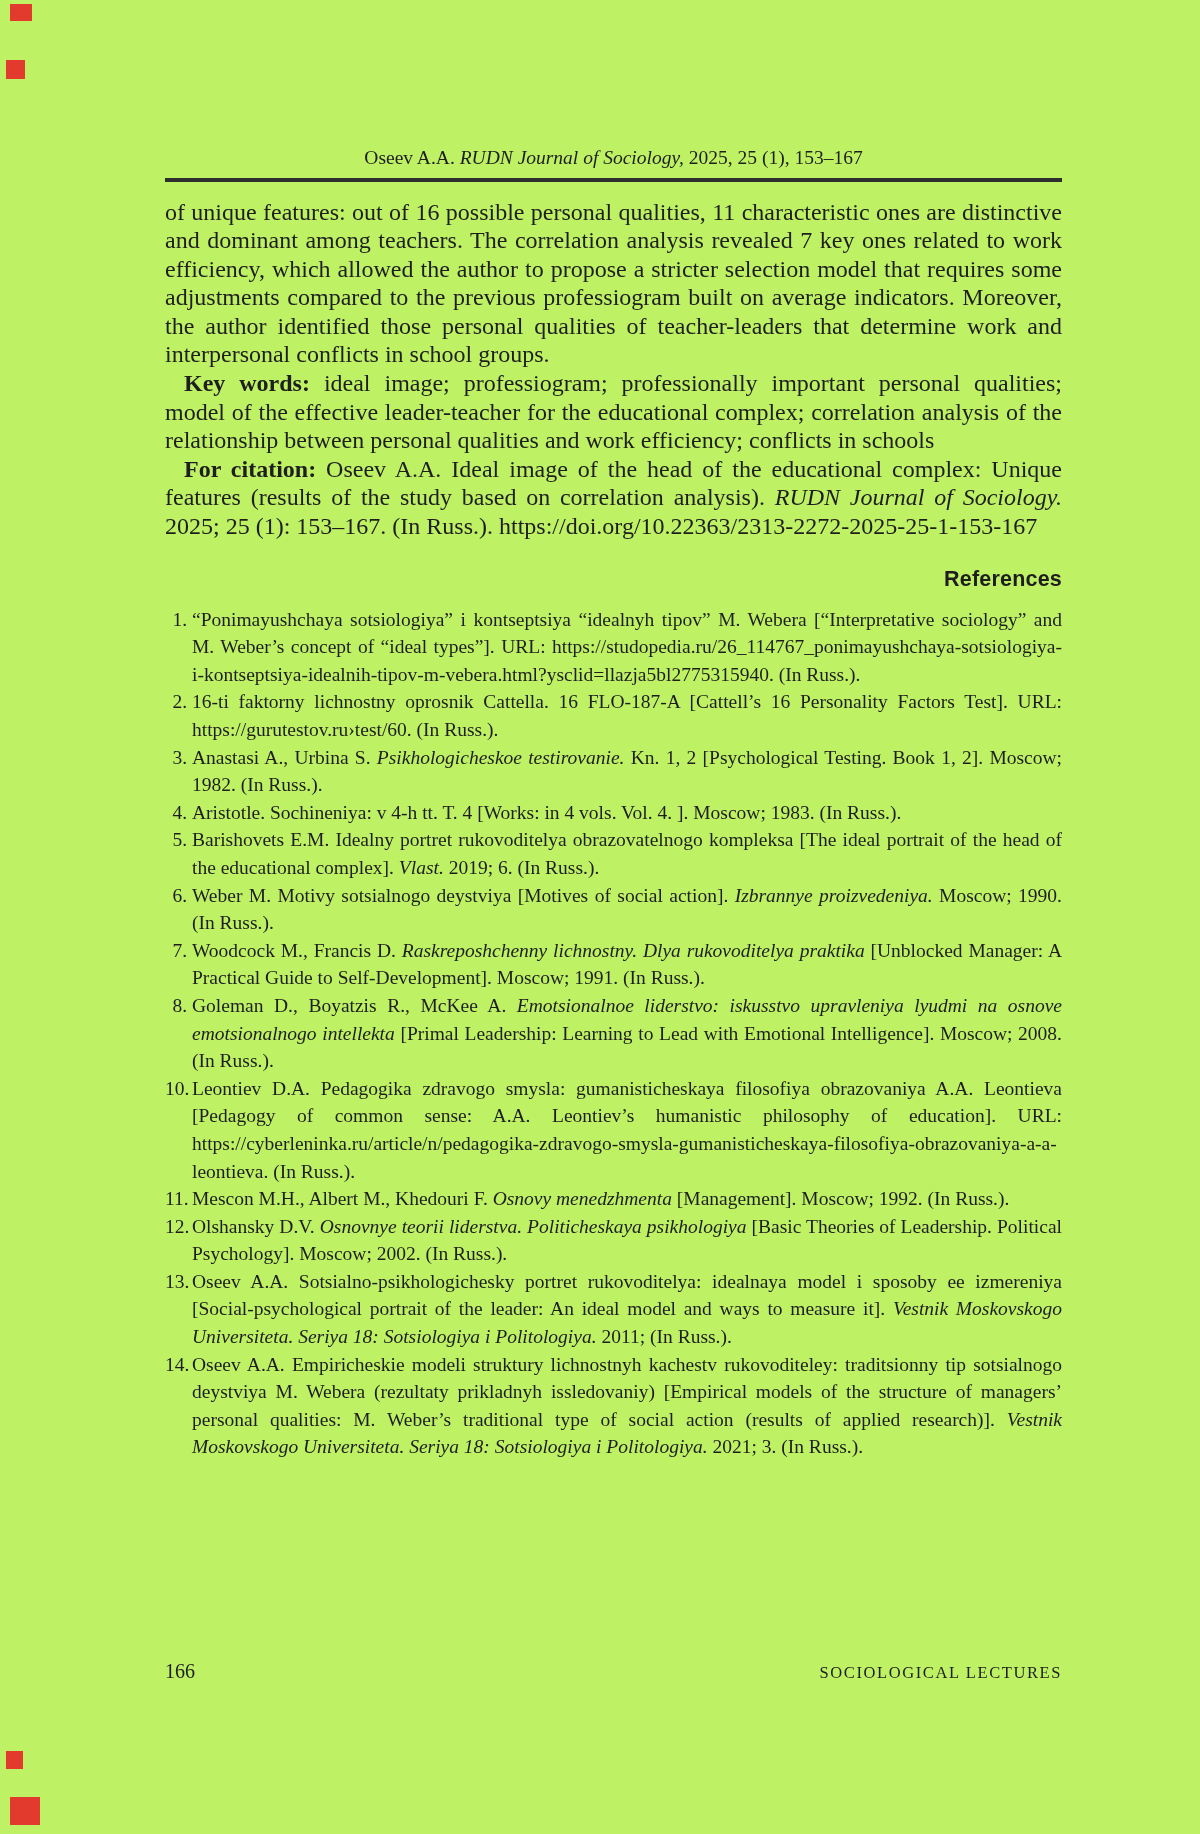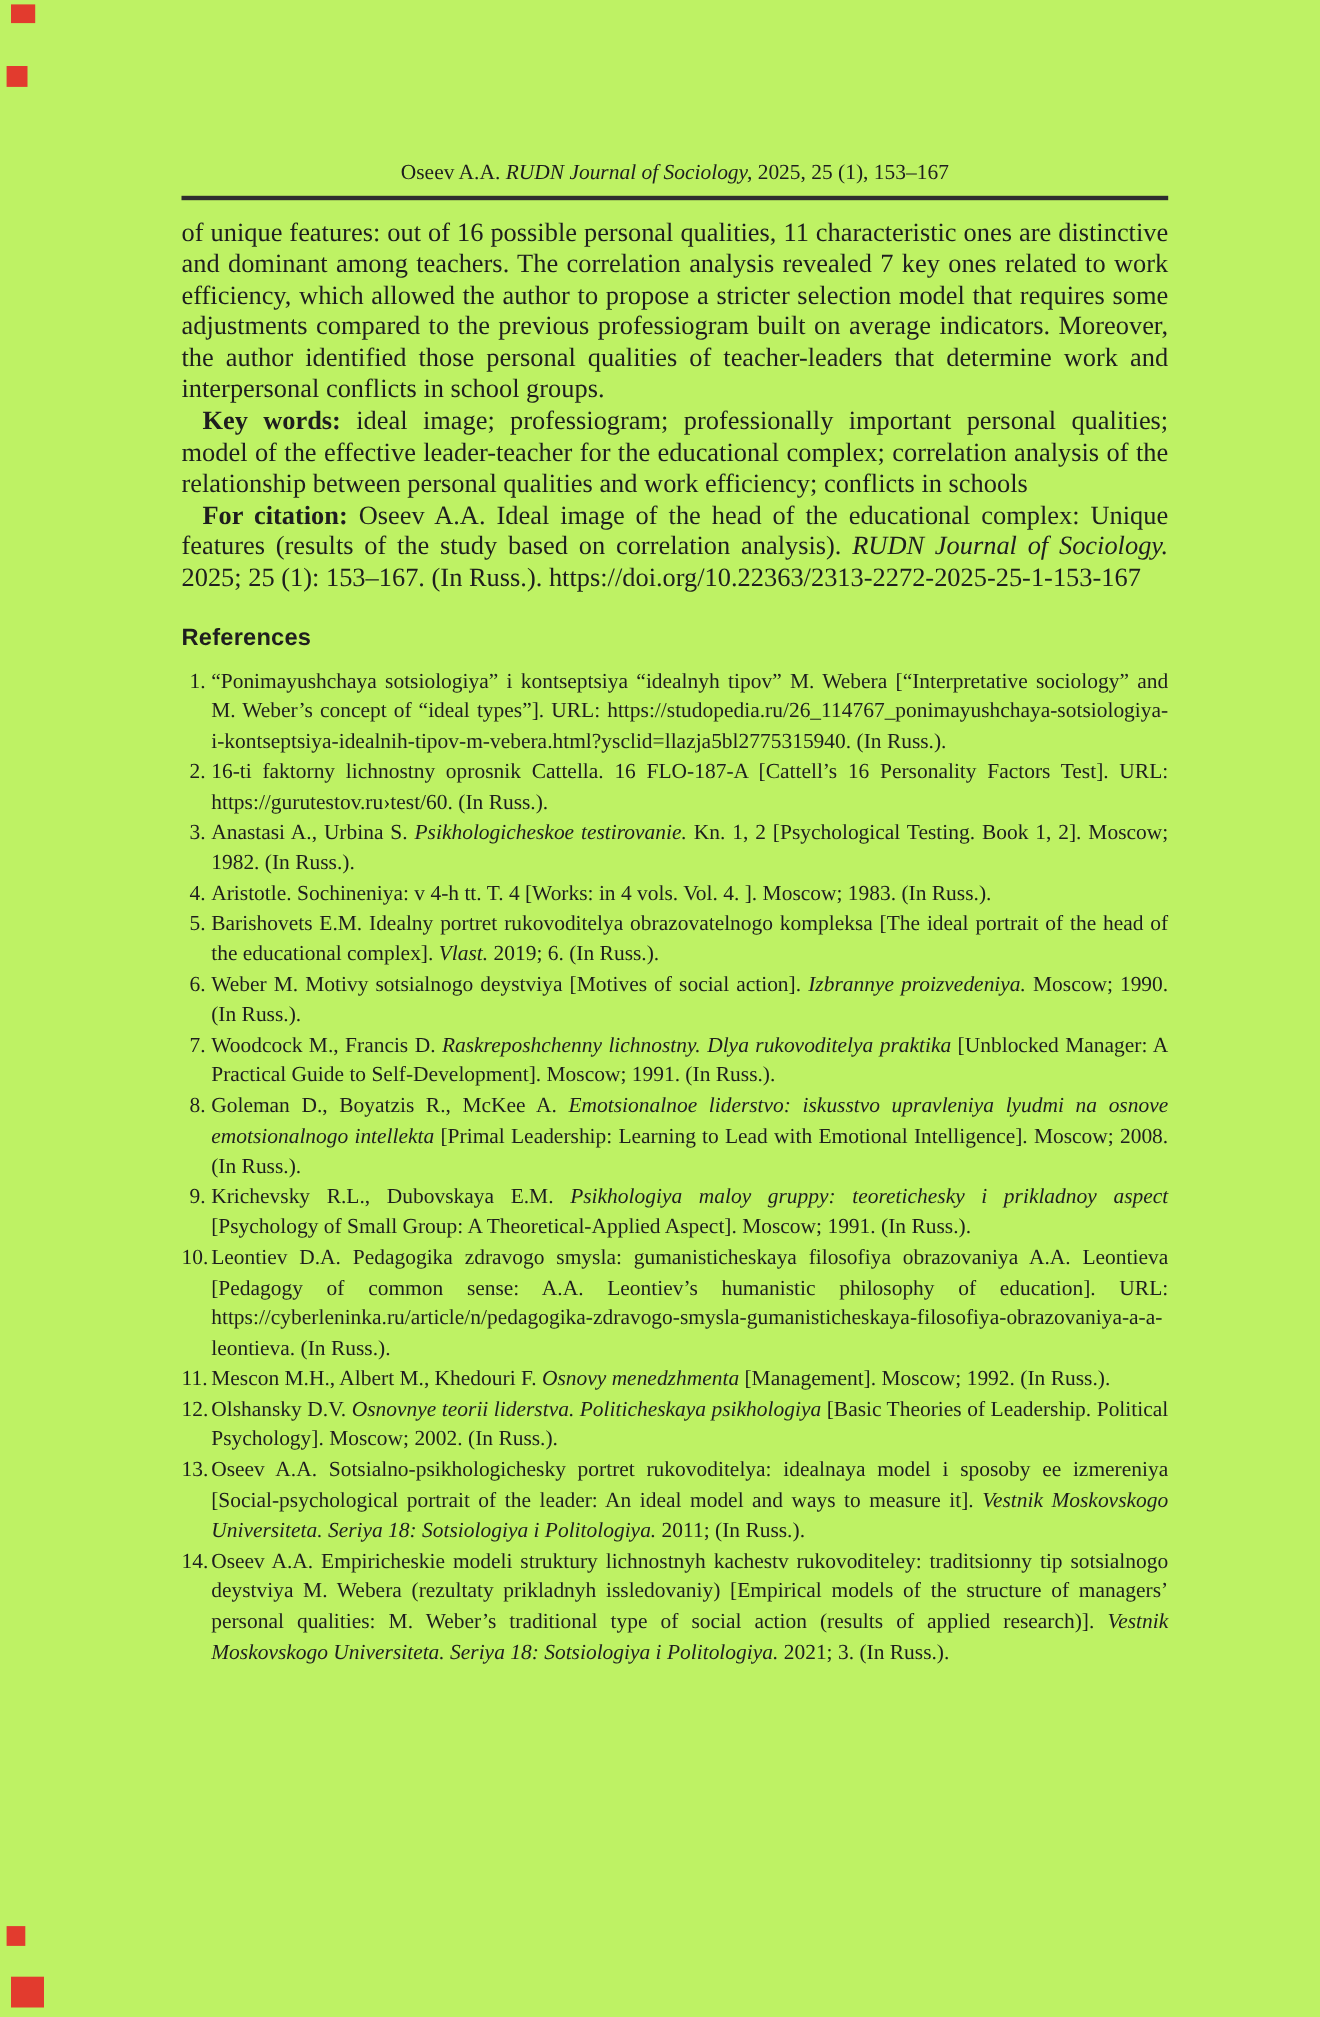--- a/index.html
+++ b/index.html
@@ -24,21 +24,21 @@
     margin:0;
     font-size:24px;line-height:28.6px;
     text-align:justify;
   }
   .para + .para{margin-top:0;}
   .para.indent{text-indent:19px;}
   .it{font-style:italic;}
   .bd{font-weight:bold;}
   .ref-heading{
     margin:26px 0 14px 0;
-    text-align:left;
+    text-align:right;
     font-family:"Liberation Sans", sans-serif;
     font-weight:bold;
     font-size:21.5px;
     letter-spacing:0.2px;
   }
   .ref-list{font-size:19.5px;}
   .ref-item{
     padding-left:27px;
     text-indent:-27px;
     text-align:justify;
@@ -76,26 +76,29 @@
 
     <div class="ref-list">
         <div class="ref-item"><span class="ref-num">1.</span><span>“Ponimayushchaya sotsiologiya” i kontseptsiya “idealnyh tipov” M. Webera [“Interpretative sociology” and M. Weber’s concept of “ideal types”]. URL: https://studopedia.ru/26_114767_ponimayushchaya-sotsiologiya-i-kontseptsiya-idealnih-tipov-m-vebera.html?ysclid=llazja5bl2775315940. (In Russ.).</span></div>
         <div class="ref-item"><span class="ref-num">2.</span><span>16-ti faktorny lichnostny oprosnik Cattella. 16 FLO-187-A [Cattell’s 16 Personality Factors Test]. URL: https://gurutestov.ru›test/60. (In Russ.).</span></div>
         <div class="ref-item"><span class="ref-num">3.</span><span>Anastasi A., Urbina S. </span><span class="it">Psikhologicheskoe testirovanie.</span><span> Kn. 1, 2 [Psychological Testing. Book 1, 2]. Moscow; 1982. (In Russ.).</span></div>
         <div class="ref-item"><span class="ref-num">4.</span><span>Aristotle. Sochineniya: v 4-h tt. T. 4 [Works: in 4 vols. Vol. 4. ]. Moscow; 1983. (In Russ.).</span></div>
         <div class="ref-item"><span class="ref-num">5.</span><span>Barishovets E.M. Idealny portret rukovoditelya obrazovatelnogo kompleksa [The ideal portrait of the head of the educational complex]. </span><span class="it">Vlast.</span><span> 2019; 6. (In Russ.).</span></div>
         <div class="ref-item"><span class="ref-num">6.</span><span>Weber M. Motivy sotsialnogo deystviya [Motives of social action]. </span><span class="it">Izbrannye proizvedeniya.</span><span> Moscow; 1990. (In Russ.).</span></div>
         <div class="ref-item"><span class="ref-num">7.</span><span>Woodcock M., Francis D. </span><span class="it">Raskreposhchenny lichnostny. Dlya rukovoditelya praktika</span><span> [Unblocked Manager: A Practical Guide to Self-Development]. Moscow; 1991. (In Russ.).</span></div>
         <div class="ref-item"><span class="ref-num">8.</span><span>Goleman D., Boyatzis R., McKee A. </span><span class="it">Emotsionalnoe liderstvo: iskusstvo upravleniya lyudmi na osnove emotsionalnogo intellekta</span><span> [Primal Leadership: Learning to Lead with Emotional Intelligence]. Moscow; 2008. (In Russ.).</span></div>
-        <div class="ref-item"><span class="ref-num">9.</span><span>Krichevsky R.L., Dubovskaya E.M. </span><span class="it">Psikhologiya maloy gruppy: teoretichesky i prikladnoy aspect</span><span> [Psychology of Small Group: A Theoretical-Applied Aspect]. Moscow; 1991. (In Russ.).</span></div>
         <div class="ref-item"><span class="ref-num">10.</span><span>Leontiev D.A. Pedagogika zdravogo smysla: gumanisticheskaya filosofiya obrazovaniya A.A. Leontieva [Pedagogy of common sense: A.A. Leontiev’s humanistic philosophy of education]. URL: https://cyberleninka.ru/article/n/pedagogika-zdravogo-smysla-gumanisticheskaya-filosofiya-obrazovaniya-a-a-leontieva. (In Russ.).</span></div>
         <div class="ref-item"><span class="ref-num">11.</span><span>Mescon M.H., Albert M., Khedouri F. </span><span class="it">Osnovy menedzhmenta</span><span> [Management]. Moscow; 1992. (In Russ.).</span></div>
         <div class="ref-item"><span class="ref-num">12.</span><span>Olshansky D.V. </span><span class="it">Osnovnye teorii liderstva. Politicheskaya psikhologiya</span><span> [Basic Theories of Leadership. Political Psychology]. Moscow; 2002. (In Russ.).</span></div>
         <div class="ref-item"><span class="ref-num">13.</span><span>Oseev A.A. Sotsialno-psikhologichesky portret rukovoditelya: idealnaya model i sposoby ee izmereniya [Social-psychological portrait of the leader: An ideal model and ways to measure it]. </span><span class="it">Vestnik Moskovskogo Universiteta. Seriya 18: Sotsiologiya i Politologiya.</span><span> 2011; (In Russ.).</span></div>
         <div class="ref-item"><span class="ref-num">14.</span><span>Oseev A.A. Empiricheskie modeli struktury lichnostnyh kachestv rukovoditeley: traditsionny tip sotsialnogo deystviya M. Webera (rezultaty prikladnyh issledovaniy) [Empirical models of the structure of managers’ personal qualities: M. Weber’s traditional type of social action (results of applied research)]. </span><span class="it">Vestnik Moskovskogo Universiteta. Seriya 18: Sotsiologiya i Politologiya.</span><span> 2021; 3. (In Russ.).</span></div>
       </div>
   </div>
 
+  <div class="footer">
+    <span class="page-num">166</span>
+    <span class="section-label">SOCIOLOGICAL LECTURES</span>
+  </div>
 <div class="scan-mark" style="left: 10px; top: 4px; width: 22px; height: 17px; background: rgb(226, 59, 46);"></div>
     <div class="scan-mark" style="left: 6px; top: 60px; width: 19px; height: 19px; background: rgb(226, 59, 46);"></div>
     <div class="scan-mark" style="left: 6px; top: 1751px; width: 17px; height: 18px; background: rgb(226, 59, 46);"></div>
     <div class="scan-mark" style="left: 10px; top: 1797px; width: 30px; height: 28px; background: rgb(226, 59, 46);"></div>
   </div>
 
 </body></html>

